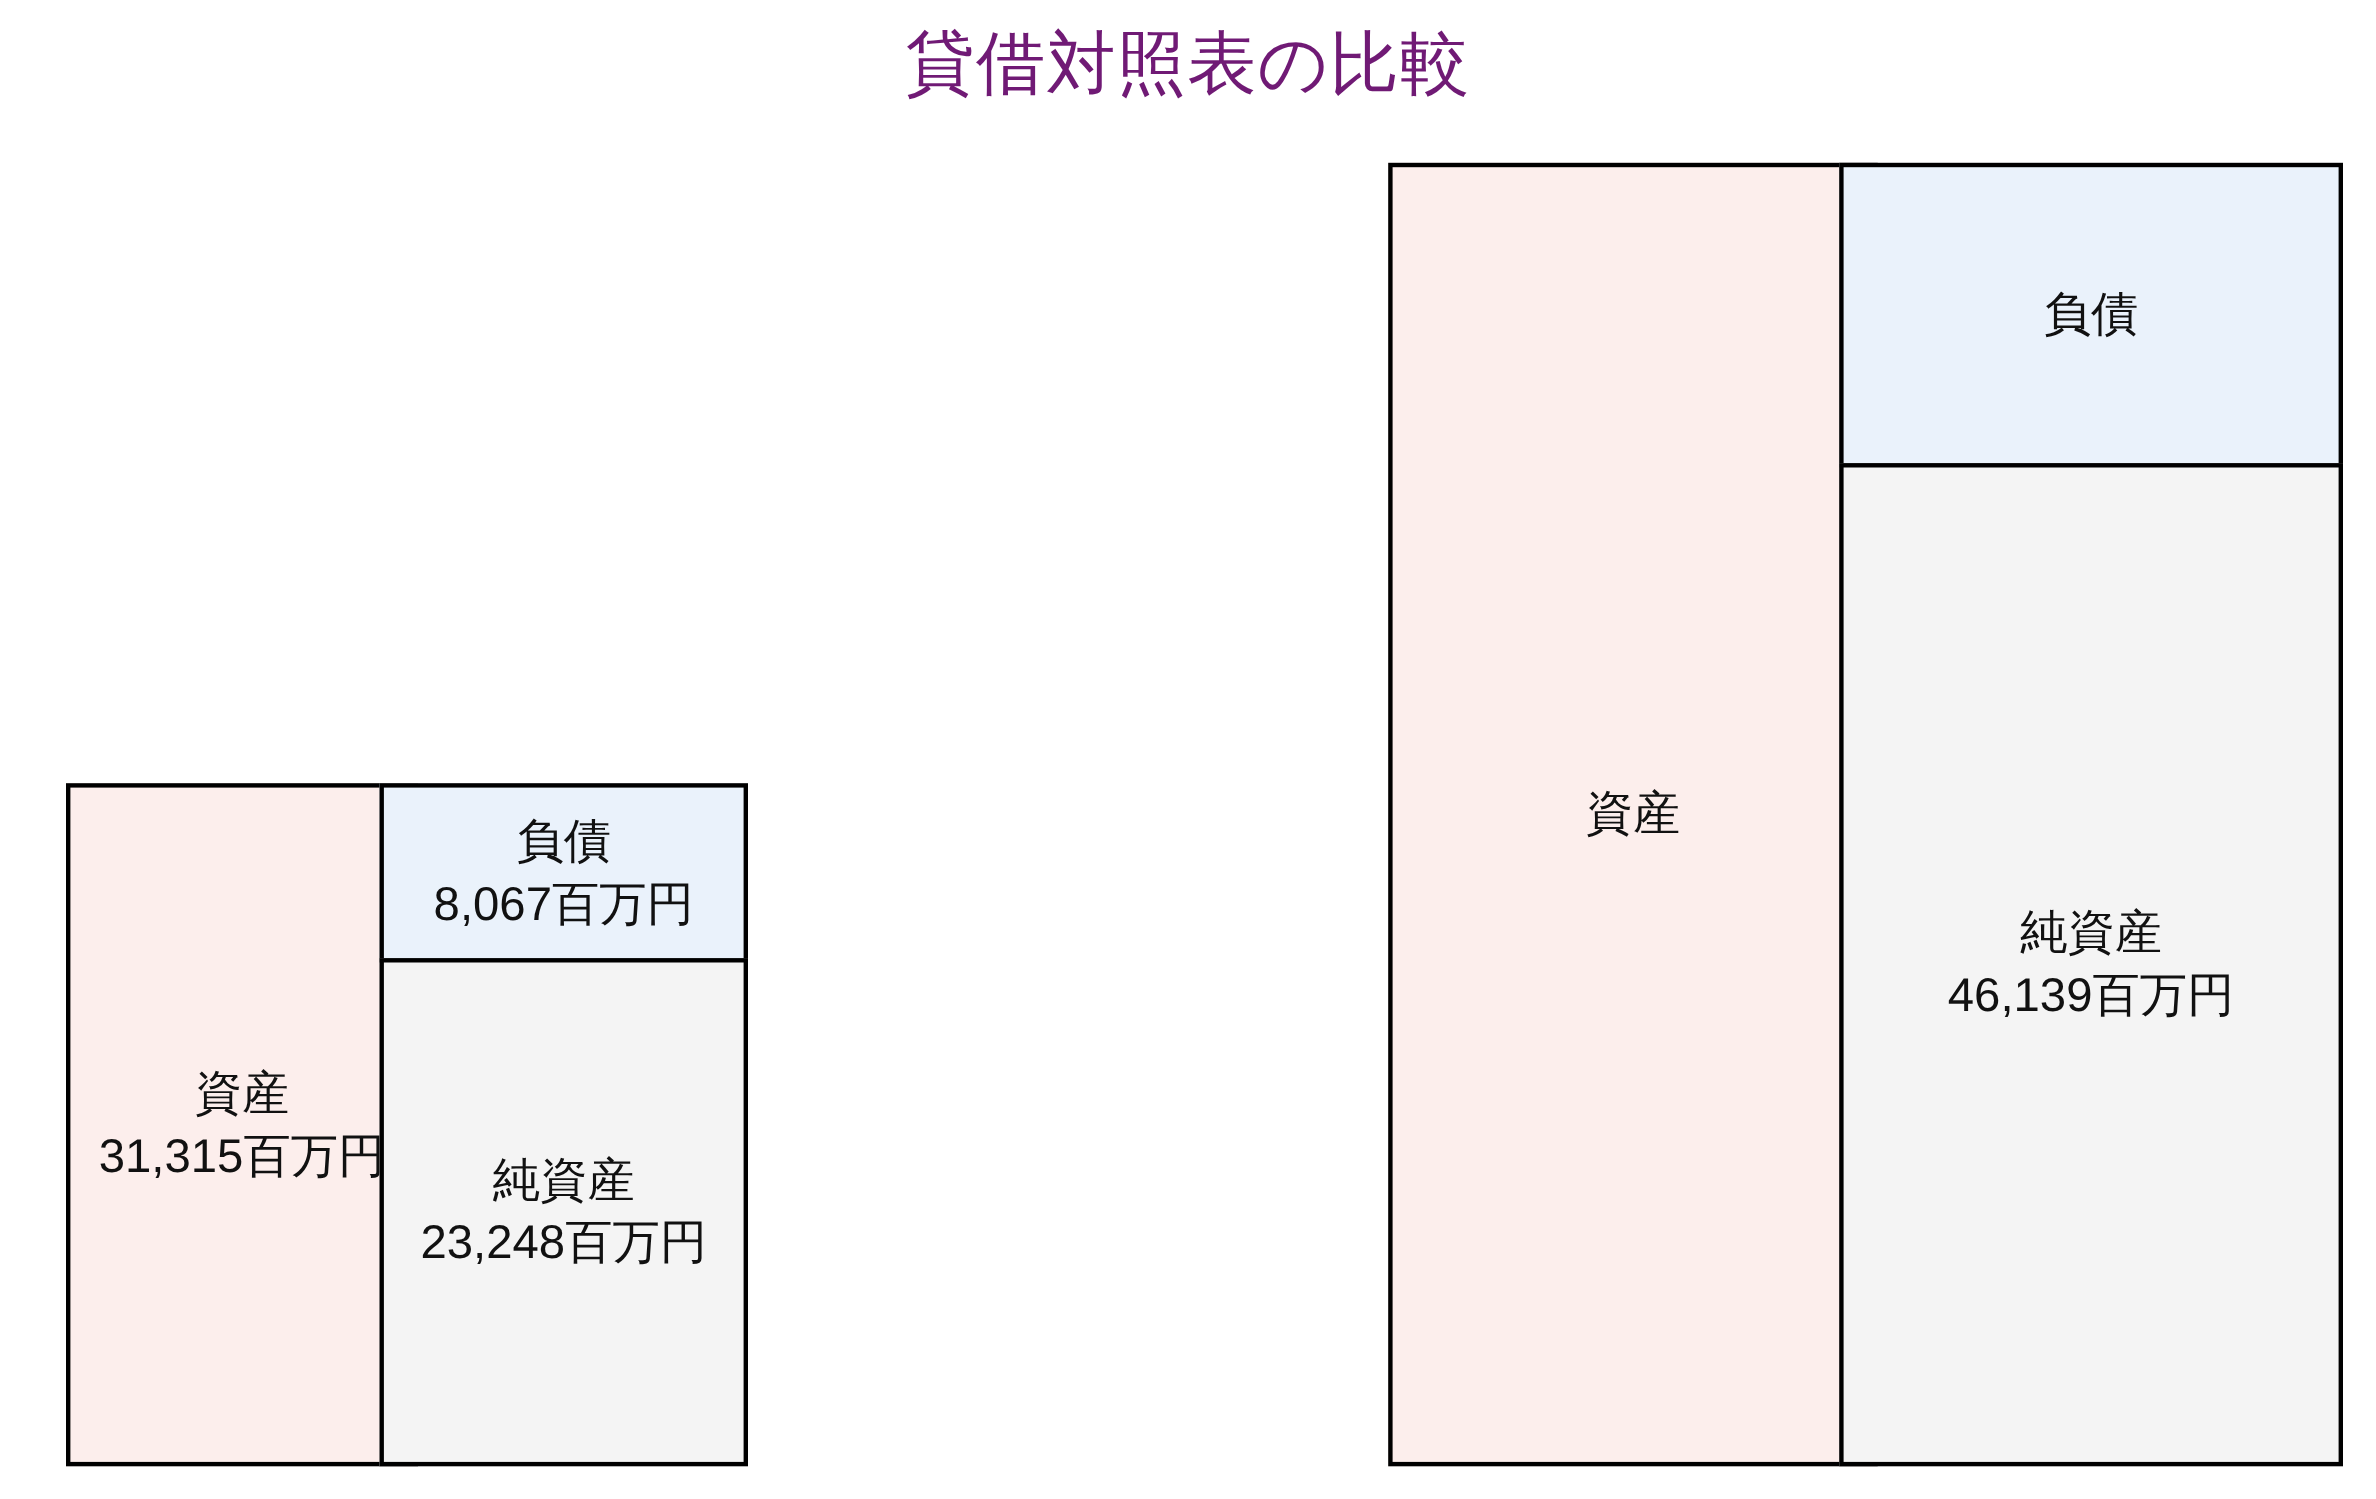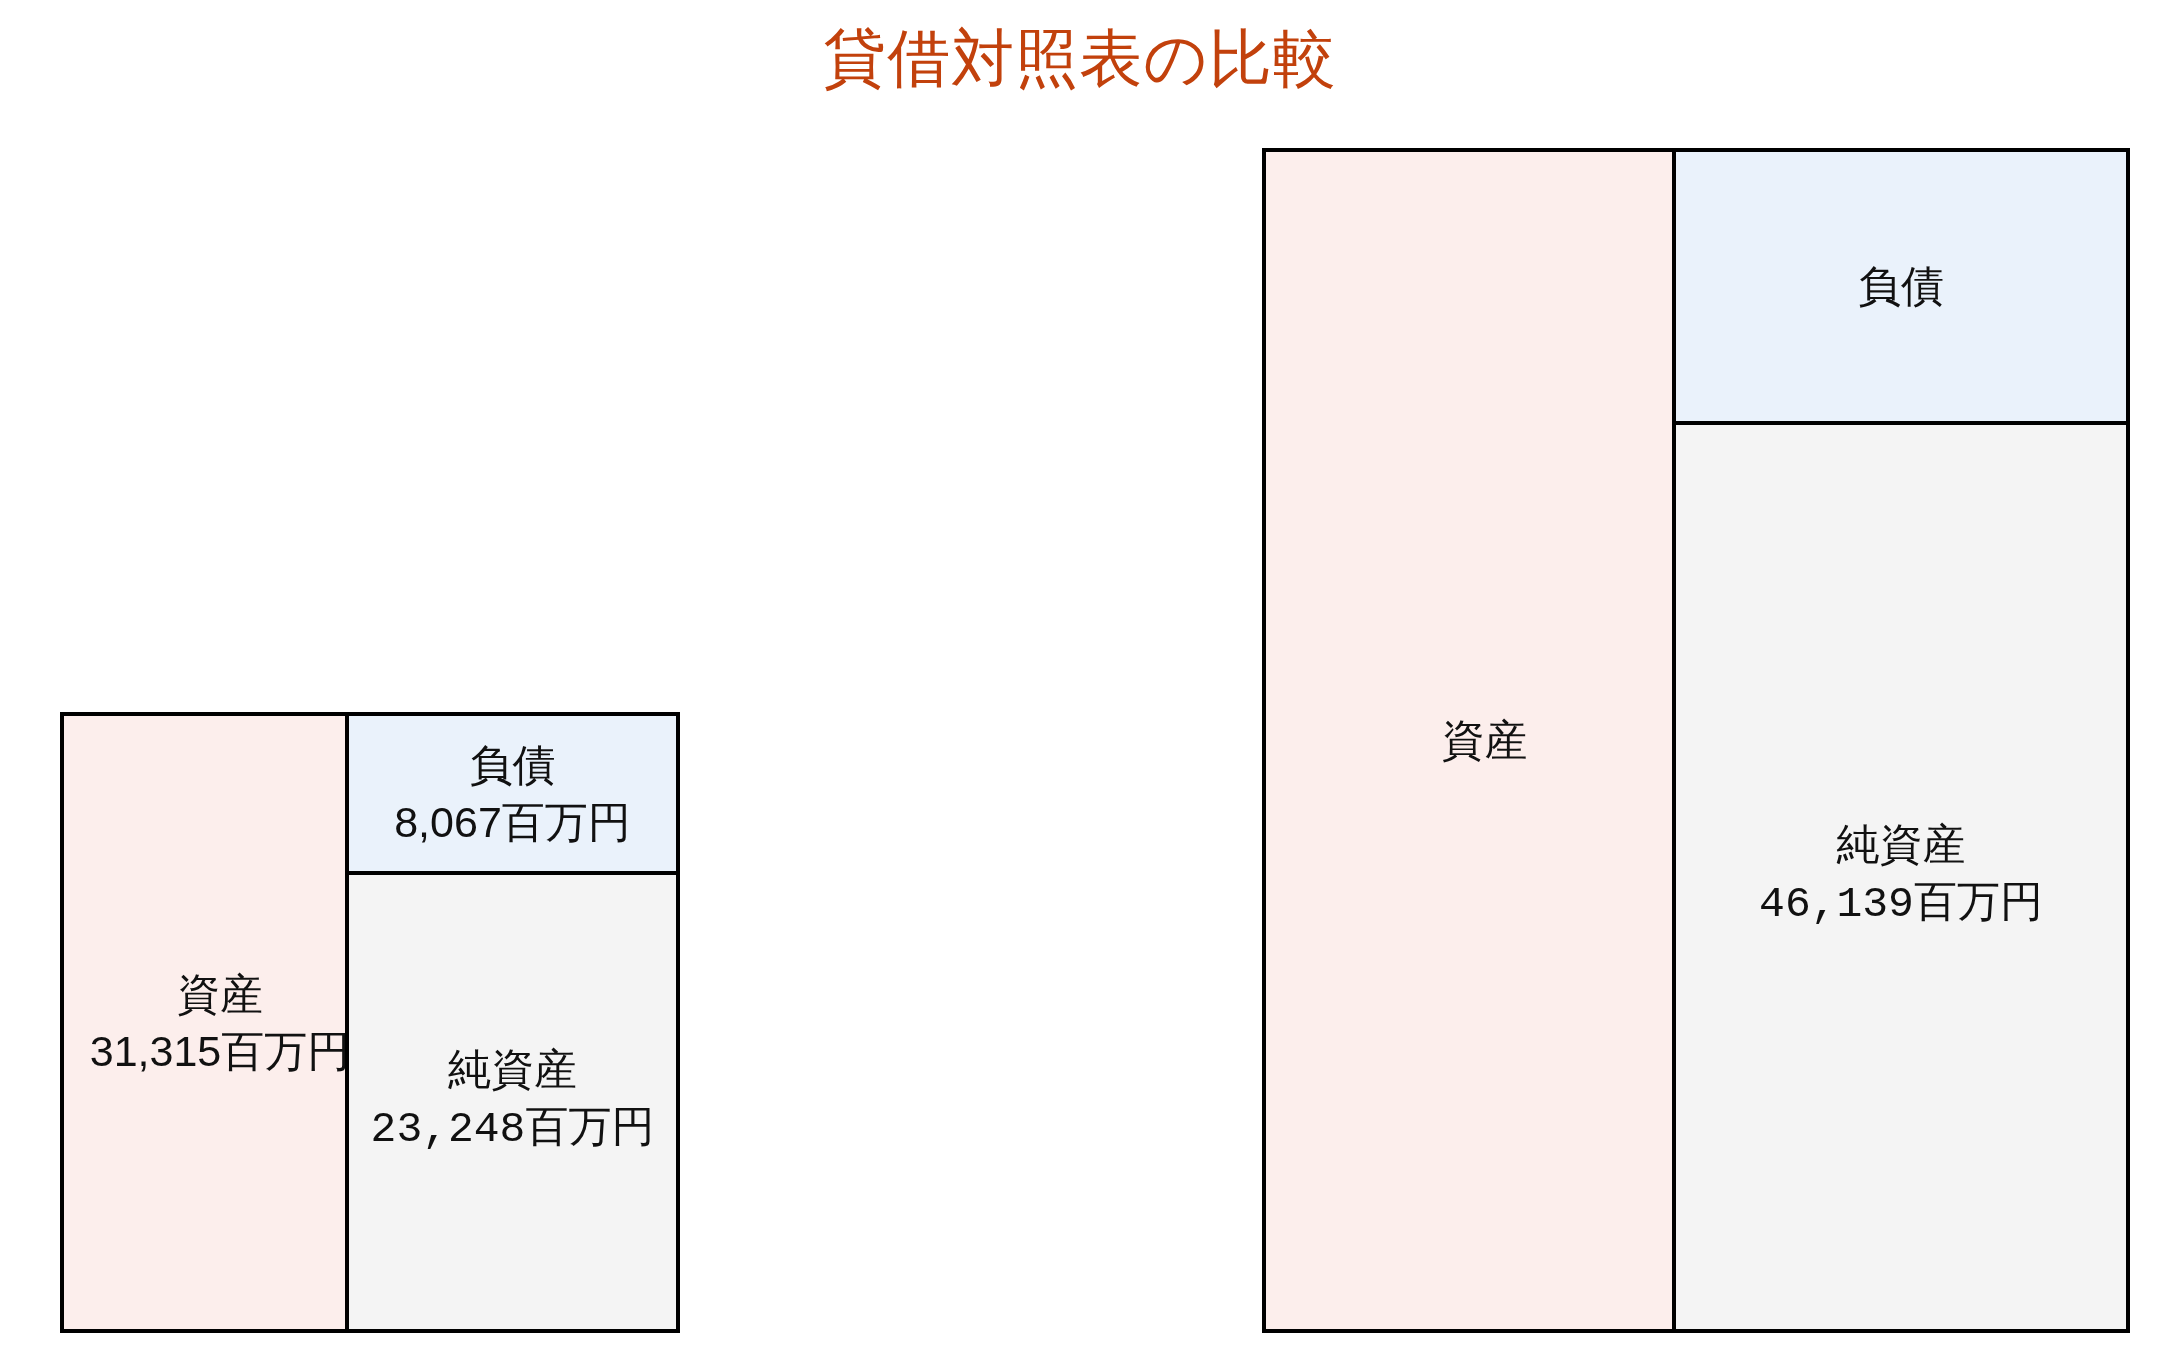--- a/index.html
+++ b/index.html
@@ -27,21 +27,21 @@
   .chart-title {
     position: absolute;
     left: 0;
     top: 22px;
     width: 2160px;
     text-align: center;
     font-size: 63px;
     font-weight: 400;
     line-height: 1.15;
     letter-spacing: 1px;
-    color: #c2410c;
+    color: #701a75;
     white-space: nowrap;
   }
 
   
   .bs-block {
     position: absolute;
     box-sizing: border-box;
   }
 
   .bs-col {
@@ -59,21 +59,20 @@
     top: 0;
     margin-left: 32px;
   }
 
   .bs-col.liabilities {
     top: 0;
   }
 
   .bs-col.equity {
     left: auto;
-    font-family: Liberation Mono, monospace;
   }
 
   .seg-label {
     text-align: center;
     line-height: 1.32;
     font-weight: 400;
     color: #111111;
     padding: 0 10px;
     white-space: nowrap;
   }

